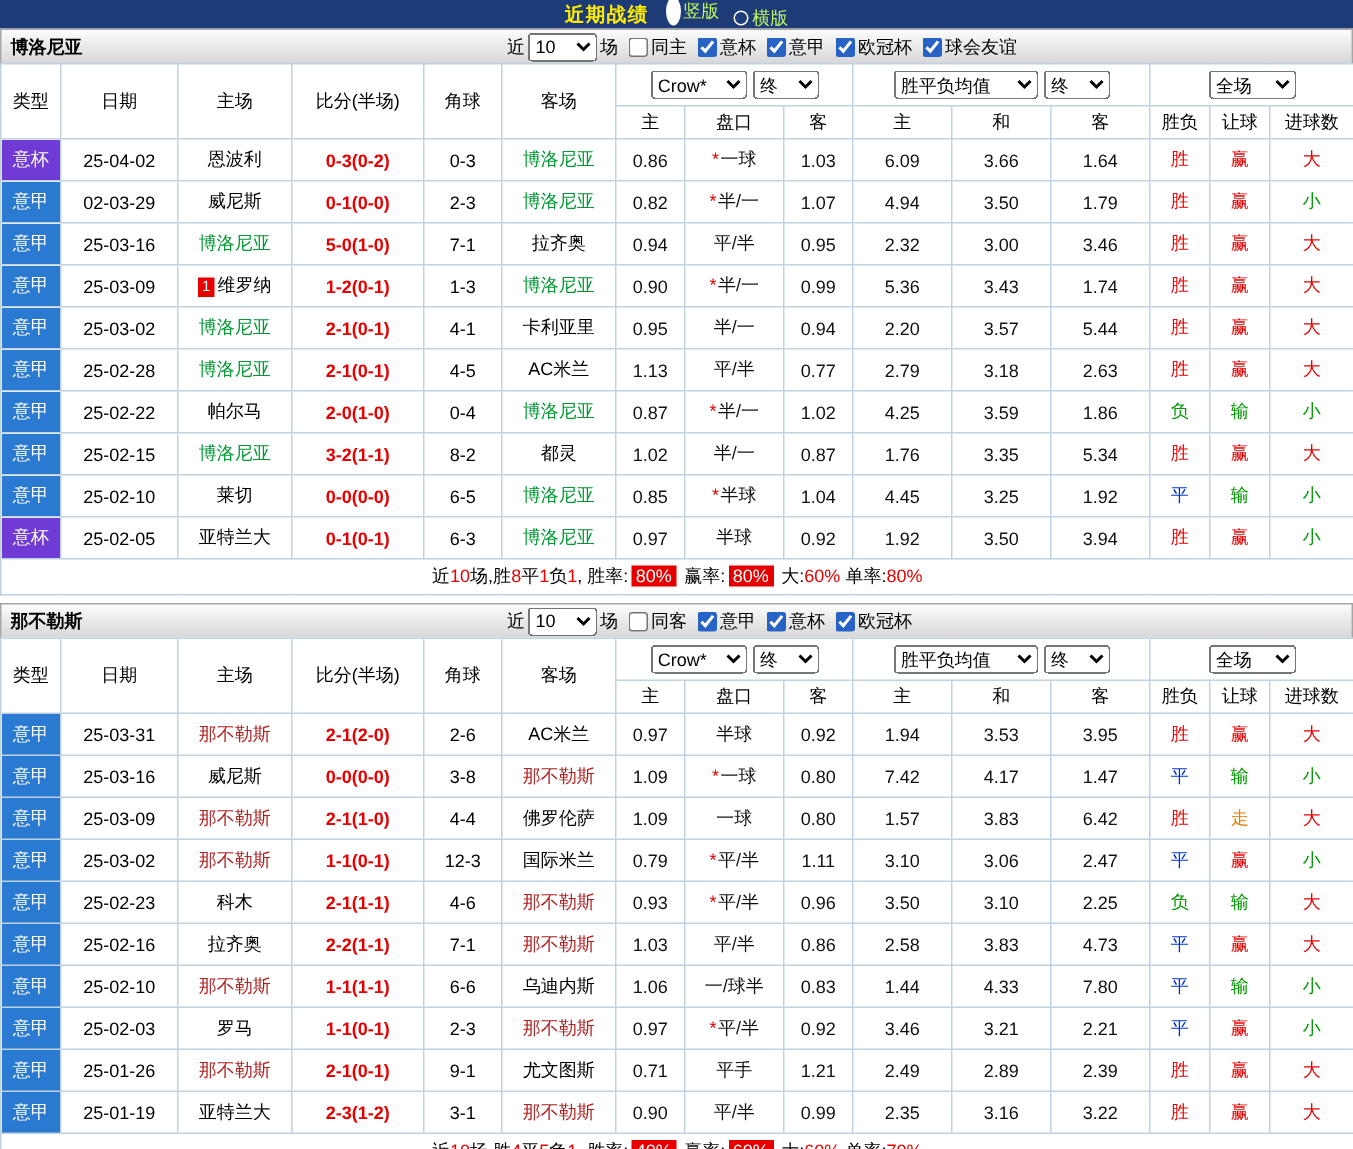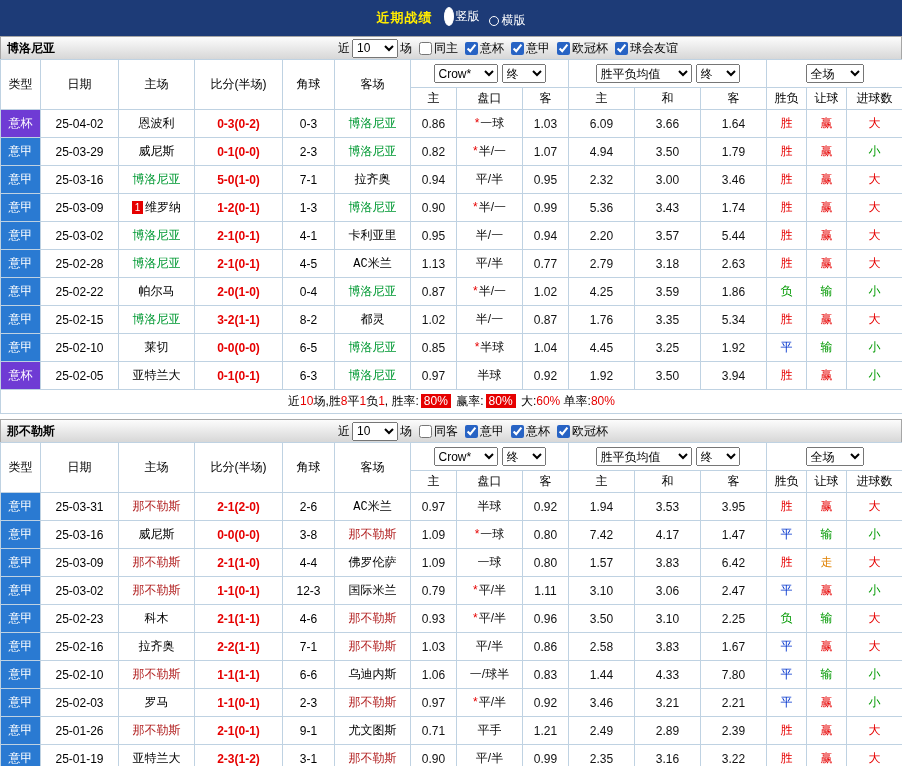--- a/index.html
+++ b/index.html
@@ -1,24 +1,24 @@
 <!DOCTYPE html>
 <html><head>
 <meta charset="utf-8">
 <style>
   html,body{margin:0;padding:0;background:#fff;}
   body{width:902px;height:766px;overflow:hidden;font-family:"Liberation Sans","DejaVu Sans",sans-serif;font-size:12px;color:#000;}
 
   
-  .topbar{height:36px;background:#1d3b77;display:flex;align-items:center;justify-content:center;}
+  .topbar{height:19px;background:#1d3b77;display:flex;align-items:center;justify-content:center;}
   .topbar .title{color:#ffeb00;font-weight:bold;font-size:13px;letter-spacing:1px;}
   .vopt{display:inline-flex;align-items:center;margin-left:9px;cursor:pointer;}
   .radio{width:10px;height:10px;border:1px solid #fff;border-radius:50%;display:inline-block;margin-right:3px;box-sizing:border-box;}
   .radio.sel{background:#fff;}
-  .vlabel{color:#ffffff;}
+  .vlabel{color:#bef264;}
 
   
   .section{width:902px;}
   .section + .section{margin-top:5px;}
   .sec-head{height:23px;background:linear-gradient(#fcfcfc,#d7d7d7);border:1px solid #a6a6a6;border-bottom:0;box-sizing:border-box;display:flex;align-items:center;position:relative;}
   .team-name{font-weight:bold;margin-left:6px;cursor:pointer;}
   .filter{position:absolute;left:337px;top:0;height:100%;display:flex;align-items:center;}
   .cbw{display:inline-flex;align-items:center;margin-left:7px;cursor:pointer;}
   .cbw input{width:13px;height:13px;margin:0 2px 0 0;accent-color:#2763c4;}
   .sel{font-size:12px;height:19px;margin:0 2px;vertical-align:middle;padding:0;}
@@ -27,21 +27,21 @@
   table.grid{border-collapse:collapse;table-layout:fixed;width:902px;}
   .grid th,.grid td{border:1px solid #bfd2e2;text-align:center;white-space:nowrap;overflow:hidden;padding:0;font-weight:normal;font-size:12px;}
   .grid thead tr:first-child th{height:27px;}
   .grid thead tr:nth-child(2) th{height:21px;}
   .grid tbody tr.mrow td{height:27px;}
   td.type{color:#fff;}
   td.score{color:#e60000;font-weight:bold;}
   td.od{color:#111;}
   .star{color:#e60000;margin-right:1px;}
   .rc{display:inline-block;background:#e60000;color:#fff;font-size:10px;line-height:13px;width:11px;height:13px;margin-right:2px;}
-  .tname{cursor:pointer;font-family:Liberation Mono, monospace;}
+  .tname{cursor:pointer;}
   td.summary{height:23px;}
   .seg-b{background:#e60000;color:#fff;padding:0 3px;margin:0 2px;}
 </style>
 </head>
 <body>
 
 <div class="topbar">
   <span class="title">近期战绩</span>
   <span id="view-toggle"><span class="vopt">
         <span class="radio sel"></span>
@@ -137,21 +137,21 @@
             <td class="od">1.03</td>
             <td class="od">6.09</td>
             <td class="od">3.66</td>
             <td class="od">1.64</td>
             <td style="color:#e60000">胜</td>
             <td style="color:#e60000">赢</td>
             <td style="color:#e60000">大</td>
           </tr>
           <tr class="mrow">
             <td class="type" style="background:#2a7ad2">意甲</td>
-            <td>25-03-29</td>
+            <td>02-03-29</td>
             <td><span class="tname" style="">威尼斯</span></td>
             <td class="score">0-1(0-0)</td>
             <td>2-3</td>
             <td><span class="tname" style="color:#009933">博洛尼亚</span></td>
             <td class="od">0.82</td>
             <td class="od"><span class="star">*</span>半/一</td>
             <td class="od">1.07</td>
             <td class="od">4.94</td>
             <td class="od">3.50</td>
             <td class="od">1.79</td>
@@ -459,21 +459,21 @@
             <td>25-02-16</td>
             <td><span class="tname" style="">拉齐奥</span></td>
             <td class="score">2-2(1-1)</td>
             <td>7-1</td>
             <td><span class="tname" style="color:#b22222">那不勒斯</span></td>
             <td class="od">1.03</td>
             <td class="od">平/半</td>
             <td class="od">0.86</td>
             <td class="od">2.58</td>
             <td class="od">3.83</td>
-            <td class="od">1.67</td>
+            <td class="od">4.73</td>
             <td style="color:#0033cc">平</td>
             <td style="color:#e60000">赢</td>
             <td style="color:#e60000">大</td>
           </tr>
           <tr class="mrow">
             <td class="type" style="background:#2a7ad2">意甲</td>
             <td>25-02-10</td>
             <td><span class="tname" style="color:#b22222">那不勒斯</span></td>
             <td class="score">1-1(1-1)</td>
             <td>6-6</td>

